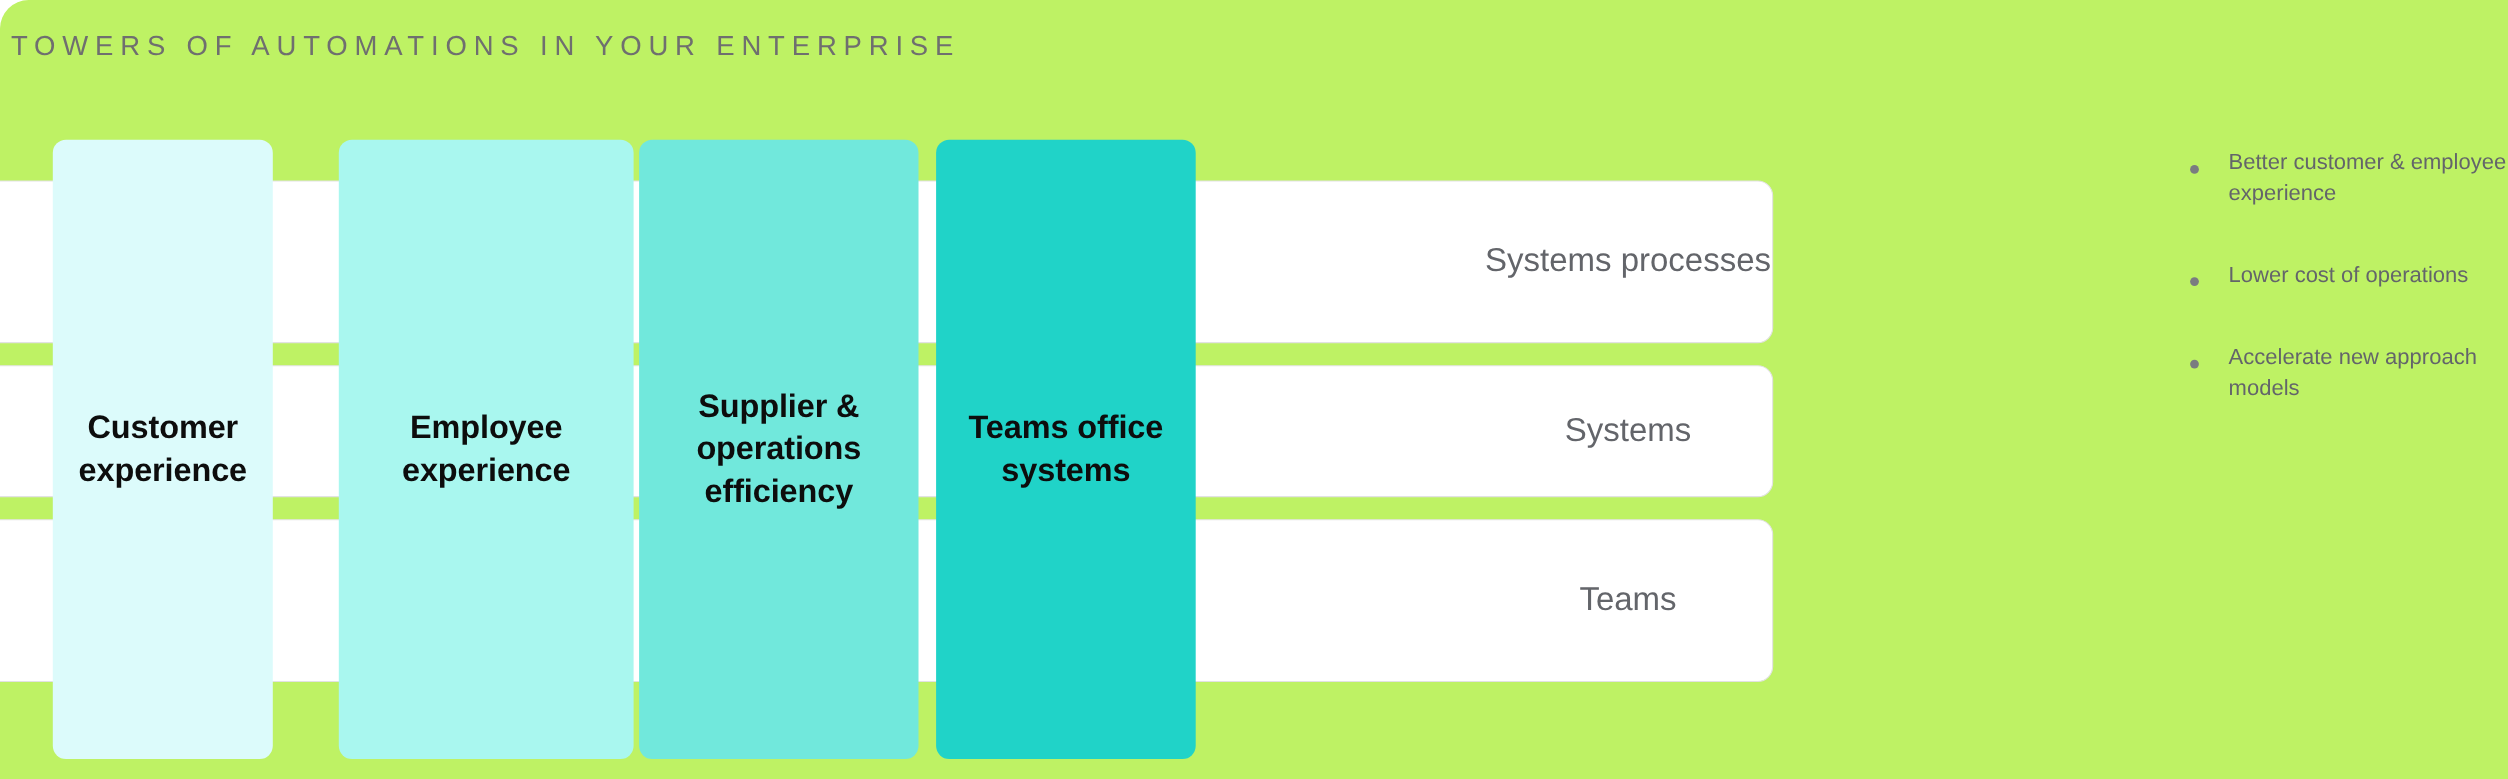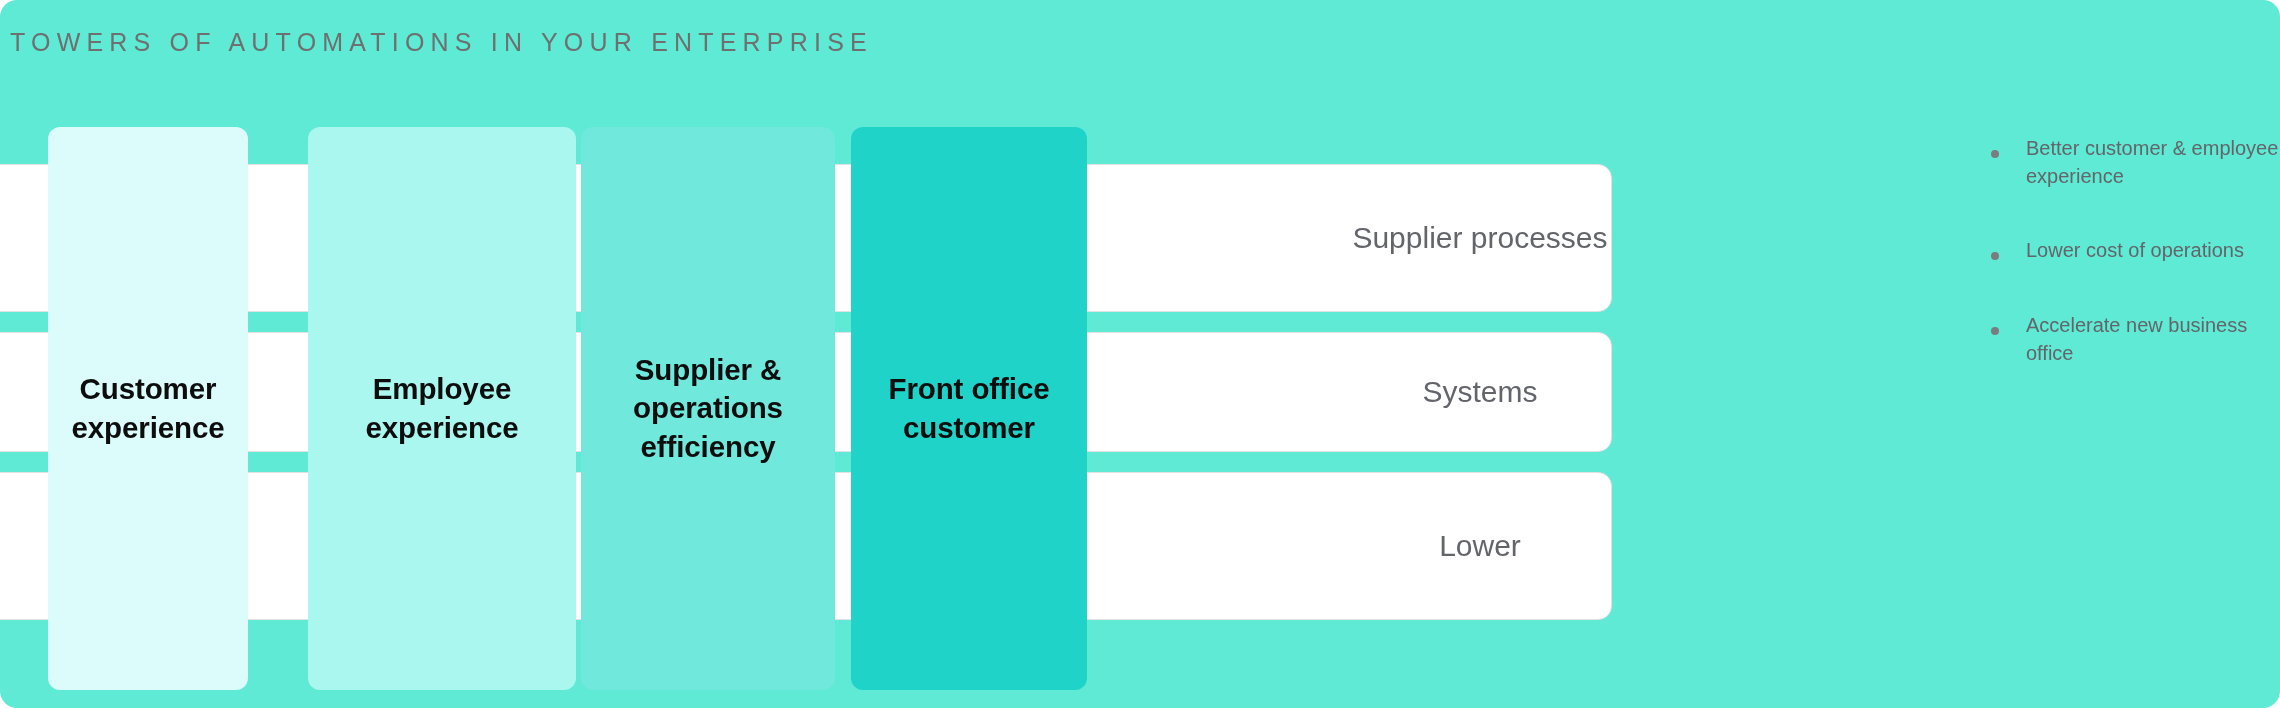--- a/index.html
+++ b/index.html
@@ -11,24 +11,23 @@
     width: 2280px;
     height: 708px;
     font-family: "Liberation Sans", sans-serif;
     overflow: hidden;
   }
 
   #slide {
     position: relative;
     width: 2280px;
     height: 708px;
-    background: #5eead4;
+    background: #bef264;
     border-top-left-radius: 26px;
     overflow: hidden;
-    border-radius: 17px;
   }
 
   
   #title {
     position: absolute;
     left: 10px;
     top: 28px;
     font-size: 25px;
     letter-spacing: 6.2px;
     color: #6f6f6f;
@@ -133,51 +132,51 @@
   }
 </style>
 </head>
 <body>
 
 <div id="slide">
 
   <div id="title">TOWERS OF AUTOMATIONS IN YOUR ENTERPRISE</div>
 
   <div class="row-card" style="top: 164px; height: 148px;">
-    <div class="row-label" style="top: 50%; transform: translateY(-50%);">Supplier processes</div>
+    <div class="row-label" style="top: 50%; transform: translateY(-50%);">Systems processes</div>
   </div>
   <div class="row-card" style="top: 332px; height: 120px;">
     <div class="row-label" style="top: 50%; transform: translateY(-50%);">Systems</div>
   </div>
   <div class="row-card" style="top: 472px; height: 148px;">
-    <div class="row-label" style="top: 50%; transform: translateY(-50%);">Lower</div>
+    <div class="row-label" style="top: 50%; transform: translateY(-50%);">Teams</div>
   </div>
 
   <div class="tower" style="left: 48px; width: 200px; background: rgb(220, 251, 251);">
     <div class="tower-label">Customer experience</div>
   </div>
   <div class="tower" style="left: 308px; width: 268px; background: rgb(169, 247, 239);">
     <div class="tower-label">Employee experience</div>
   </div>
   <div class="tower" style="left: 581px; width: 254px; background: rgb(113, 232, 220);">
     <div class="tower-label">Supplier &amp; operations efficiency</div>
   </div>
   <div class="tower" style="left: 851px; width: 236px; background: rgb(32, 211, 200);">
-    <div class="tower-label">Front office customer</div>
+    <div class="tower-label">Teams office systems</div>
   </div>
 
 
   <div id="benefits">
     <div class="benefit">
       <span class="bullet-dot"></span>
       <span>Better customer &amp; employee experience</span>
     </div>
     <div class="benefit">
       <span class="bullet-dot"></span>
       <span>Lower cost of operations</span>
     </div>
     <div class="benefit">
       <span class="bullet-dot"></span>
-      <span>Accelerate new business office</span>
+      <span>Accelerate new approach models</span>
     </div>
   </div>
 
 </div>
 
 </body></html>

